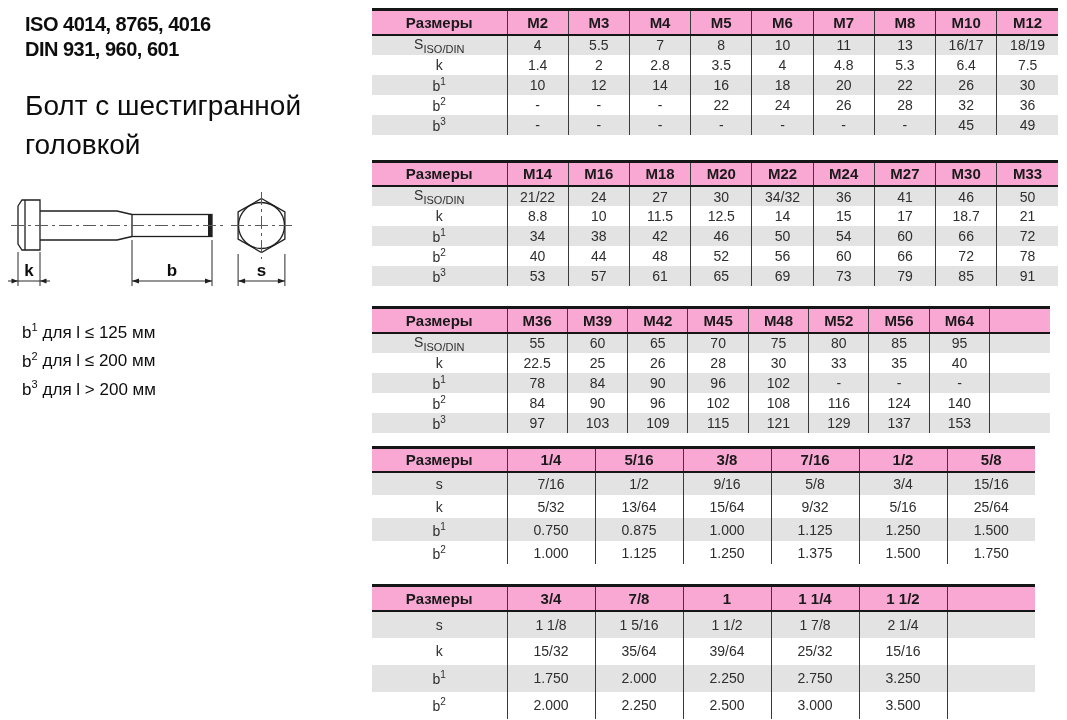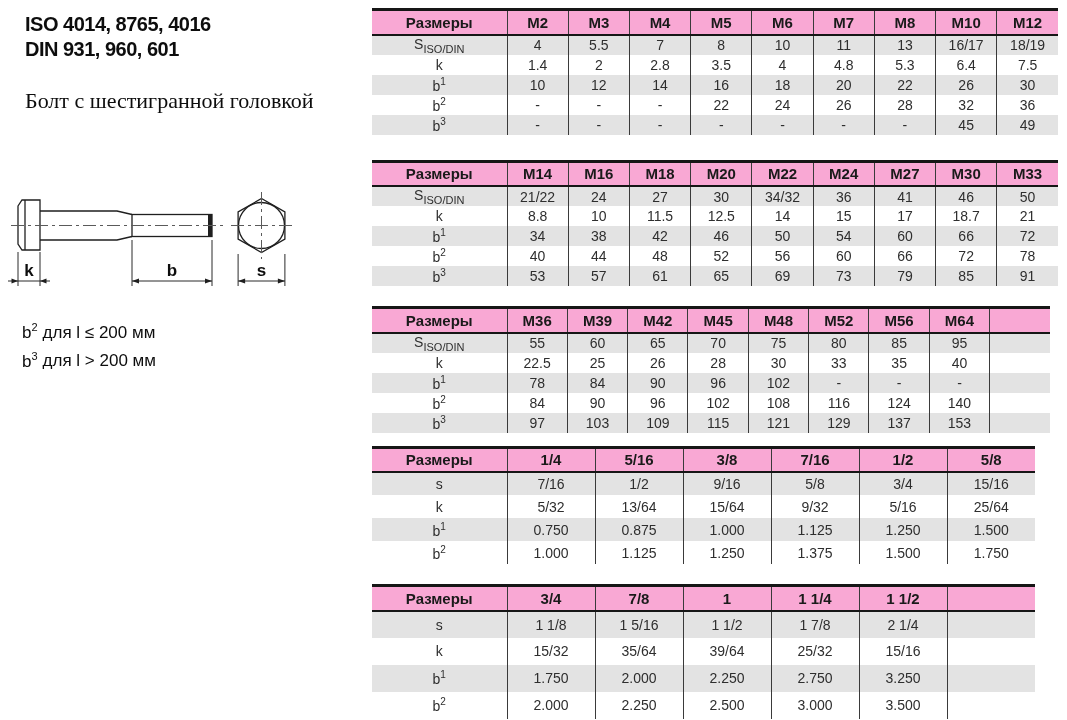--- a/index.html
+++ b/index.html
@@ -5,21 +5,21 @@
   * { box-sizing: border-box; }
   html, body { margin: 0; padding: 0; }
   body {
     width: 1067px; height: 720px; position: relative; overflow: hidden;
     background: #ffffff; font-family: "Liberation Sans", sans-serif; color: #111;
   }
 
   
   .left-pane { position: absolute; left: 25px; top: 12px; width: 345px; }
   .title { font-size: 20px; font-weight: bold; line-height: 1.25; letter-spacing: -0.5px; color: #0d0d0d; }
-  .subtitle { margin-top: 24px; font-size: 22px; line-height: 1.4; color: #0d0d0d; font-family: Liberation Serif, serif; }
+  .subtitle { margin-top: 24px; font-size: 28px; line-height: 1.4; color: #0d0d0d; }
 
   .drawing { position: absolute; left: 5px; top: 188px; }
 
   .notes { position: absolute; left: 22px; top: 318px; font-size: 17px; line-height: 1.65; color: #0d0d0d; }
   .notes sup { font-size: 11px; }
   .notes .note-text { margin-left: 5px; }
 
   
   .tables-col { position: absolute; left: 372px; top: 8px; }
   table { border-collapse: collapse; table-layout: fixed; color: #2e2e2e; }
@@ -100,20 +100,23 @@
   <line class="thin" x1="233.1" y1="66" x2="233.1" y2="98"></line>
   <line class="thin" x1="279.9" y1="66" x2="279.9" y2="98"></line>
   <line class="thin" x1="233.1" y1="93" x2="279.9" y2="93"></line>
   <polygon class="arr" points="233.1,93 240.1,90.6 240.1,95.4"></polygon>
   <polygon class="arr" points="279.9,93 272.9,90.6 272.9,95.4"></polygon>
   <text class="dimtext" x="256.5" y="88">s</text>
 </svg>
 
 <div class="notes">
   <div class="note">
+    <span>b</span><sup>1</sup><span class="note-text">для l ≤ 125 мм</span>
+  </div>
+  <div class="note">
     <span>b</span><sup>2</sup><span class="note-text">для l ≤ 200 мм</span>
   </div>
   <div class="note">
     <span>b</span><sup>3</sup><span class="note-text">для l &gt; 200 мм</span>
   </div>
 </div>
 
 <div class="tables-col">
   <table class="t1">
       <colgroup>

